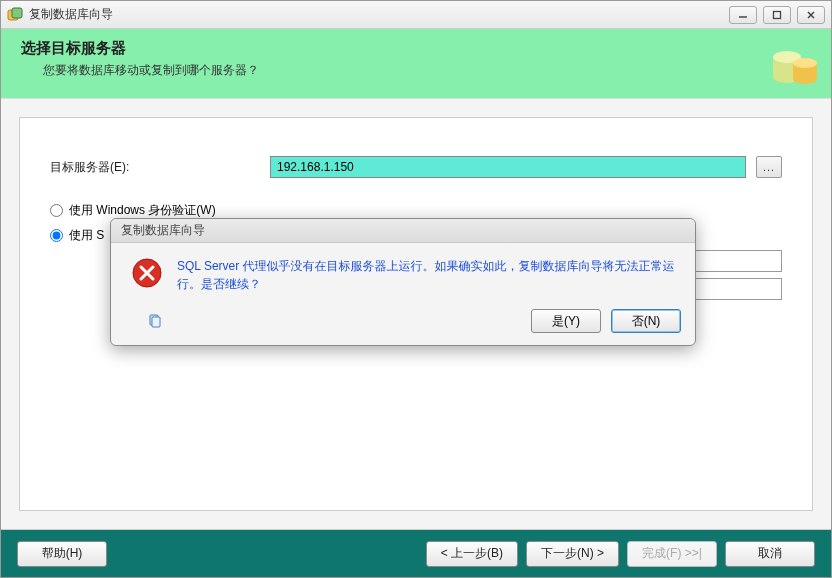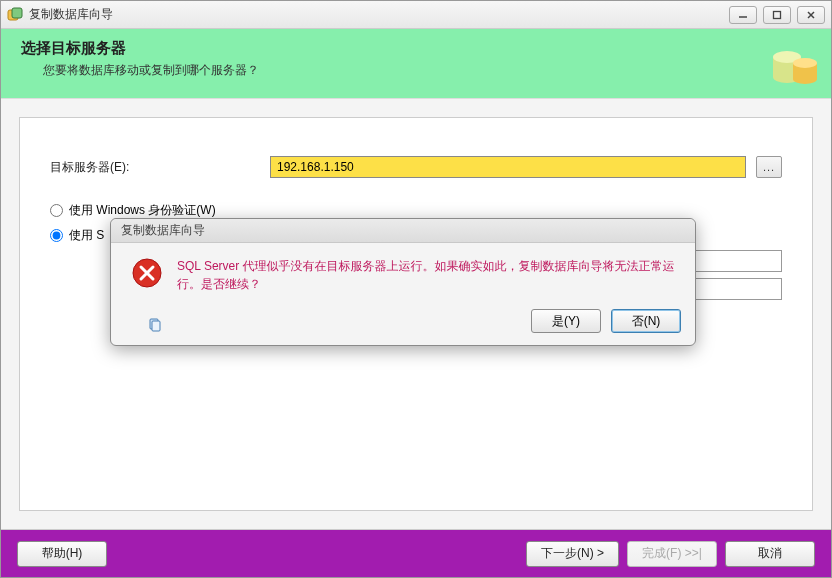--- a/index.html
+++ b/index.html
@@ -67,41 +67,41 @@
   position: relative;
 }
 .row { display: flex; align-items: center; margin-bottom: 24px; }
 .row .lbl { width: 220px; color: #222; }
 .row input[type=text] {
   flex: 1;
   height: 22px;
   border: 1px solid #888;
   padding: 0 6px;
   font-size: 12px;
-  background: #fde047;
+  background: #5eead4;
 }
 .browse-btn {
   width: 26px; height: 22px; margin-left: 10px;
   border: 1px solid #999;
   background: linear-gradient(#f7f7f7,#e4e4e4);
   border-radius: 2px;
   display: flex; align-items: center; justify-content: center;
   font-size: 11px; letter-spacing: 1px; color: #333;
 }
 .radio-row { display: flex; align-items: center; margin: 8px 0 4px 0; }
 .radio-row input { margin-right: 6px; }
 .cred-row { display: flex; align-items: center; margin: 6px 0 6px 100px; }
 .cred-row .clabel { width: 12px; }
 .cred-row input[type=text], .cred-row input[type=password] {
   width: 420px; height: 22px; border: 1px solid #999; background:#fff; padding:0 4px;
 }
 .footer {
   height: 48px;
   border-top: 1px solid #ccc;
-  background: #a21caf;
+  background: #0f766e;
   display: flex; align-items: center;
   padding: 0 16px;
   gap: 8px;
 }
 .footer .spacer { flex: 1; }
 .btn {
   height: 26px;
   min-width: 90px;
   padding: 0 14px;
   border: 1px solid #888;
@@ -132,23 +132,23 @@
   color: #444;
 }
 .dialog-body {
   padding: 14px 20px 10px 20px;
   display: flex;
   gap: 14px;
 }
 .err-icon {
   width: 32px; height: 32px; flex-shrink: 0;
 }
-.dialog-msg { flex: 1; color: #be185d; line-height: 1.5; font-size: 12px; }
+.dialog-msg { flex: 1; color: #1d4ed8; line-height: 1.5; font-size: 12px; }
 .dialog-footer {
-  display: flex; align-items: flex-end;
+  display: flex; align-items: center;
   padding: 6px 14px 12px 36px;
   gap: 10px;
 }
 .copy-icon { width: 16px; height: 16px; }
 .dialog-footer .fspacer { flex: 1; }
 .dbtn {
   height: 24px; min-width: 70px;
   border: 1px solid #8a8a8a; border-radius: 3px;
   background: linear-gradient(#fdfdfd,#e5e5e5);
   font-size: 12px;
@@ -231,20 +231,21 @@
       <div class="cred-row">
         <span class="clabel">密</span>
         <input type="password" style="margin-left: 210px;">
       </div>
     </div>
   </div>
 
   <div class="footer">
     <div class="btn">帮助(H)</div>
     <div class="spacer"></div>
+    <div class="btn">&lt; 上一步(B)</div>
     <div class="btn">下一步(N) &gt;</div>
     <div class="btn disabled">完成(F) &gt;&gt;|</div>
     <div class="btn">取消</div>
   </div>
 </div>
 
 <div class="dialog">
   <div class="dialog-title">复制数据库向导</div>
   <div class="dialog-body">
     <span class="err-icon">

